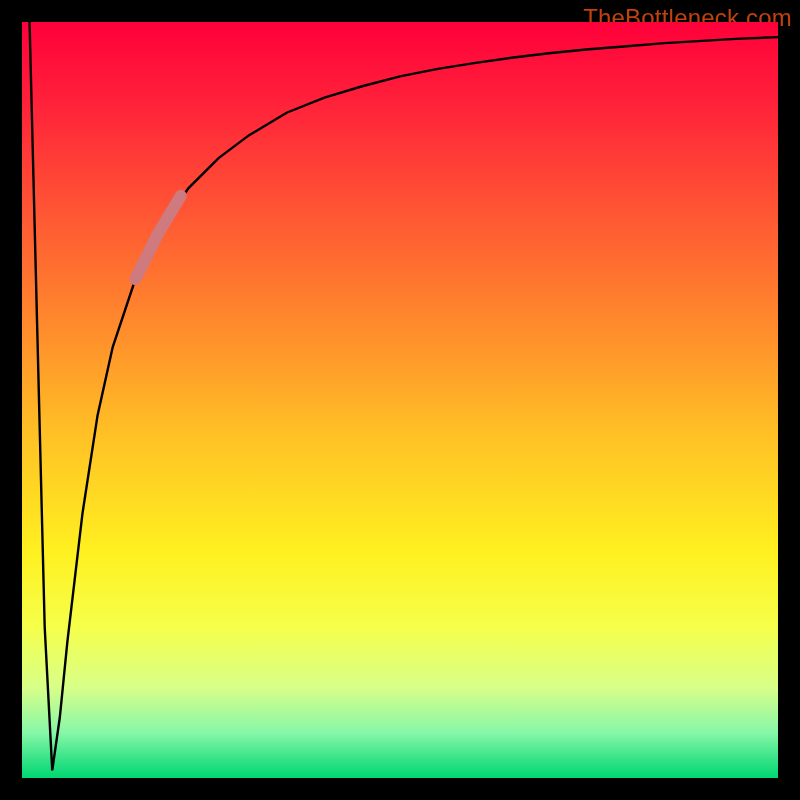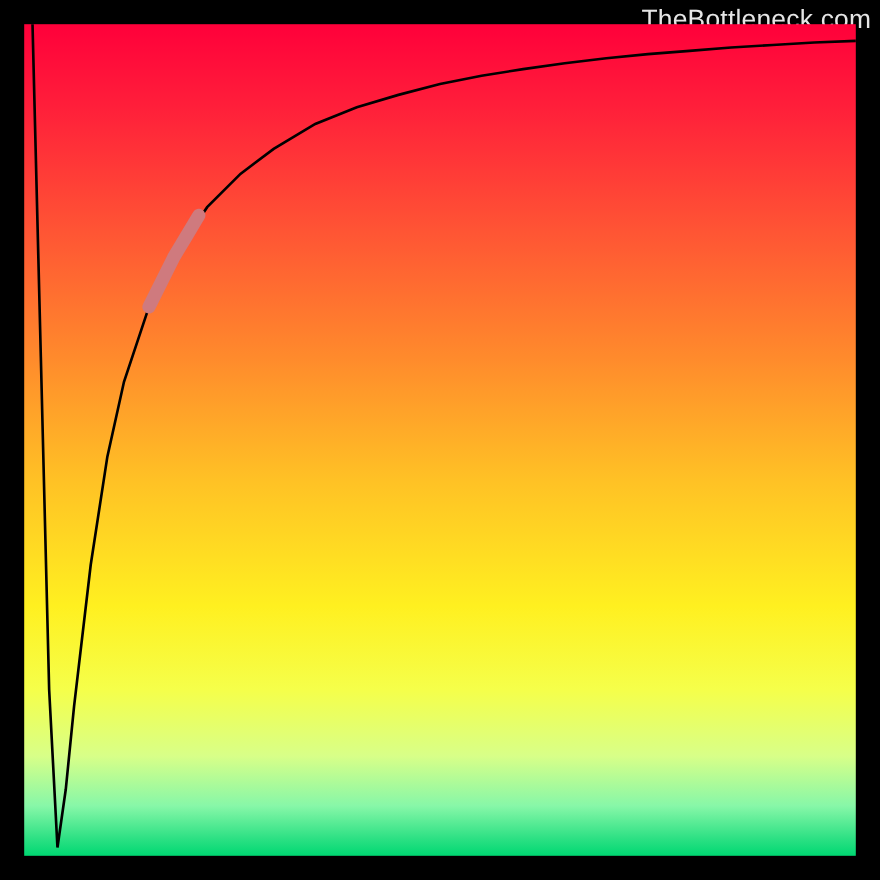--- a/index.html
+++ b/index.html
@@ -43,21 +43,21 @@
     left: 0;
     top: 0;
     width: 756px;
     height: 756px;
     overflow: visible;
   }
   .watermark {
     position: absolute;
     top: 4px;
     right: 8px;
-    color: #e5e5e5;
+    color: #c2410c;
     font-size: 24px;
     font-weight: 500;
     letter-spacing: 0.2px;
     user-select: none;
   }
 </style>
 </head>
 <body>
 
 <div class="chart-wrap">

